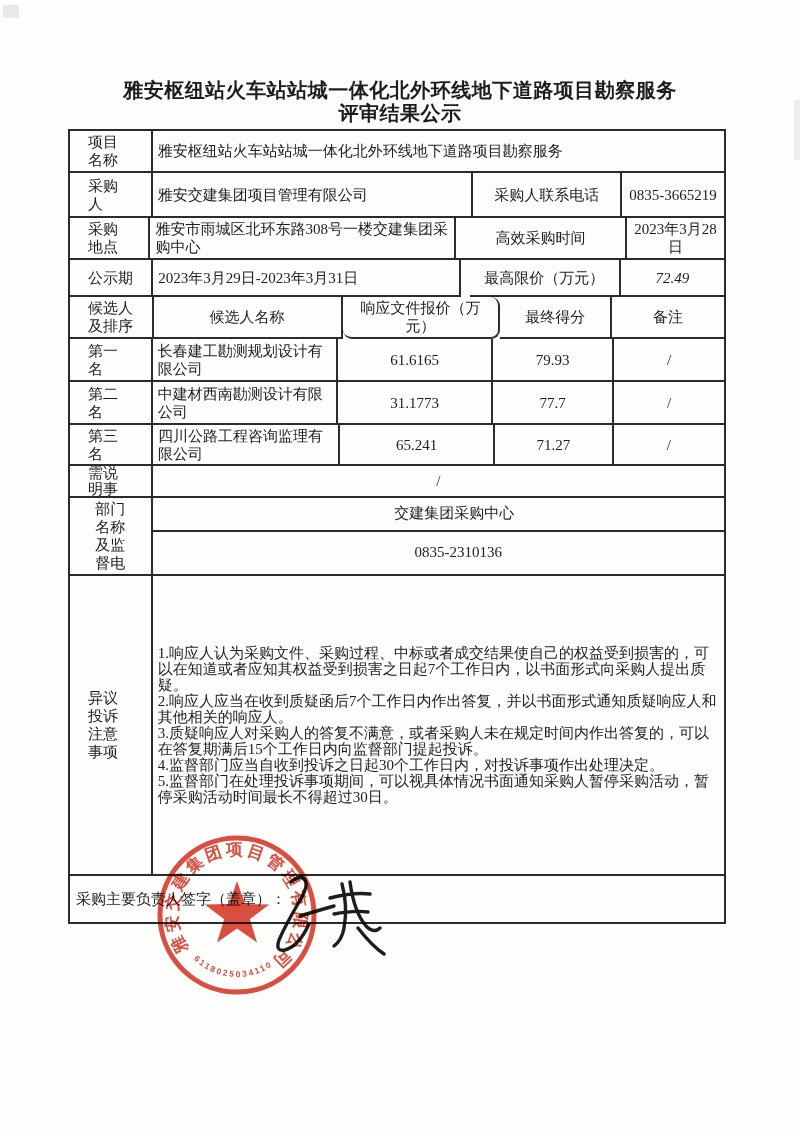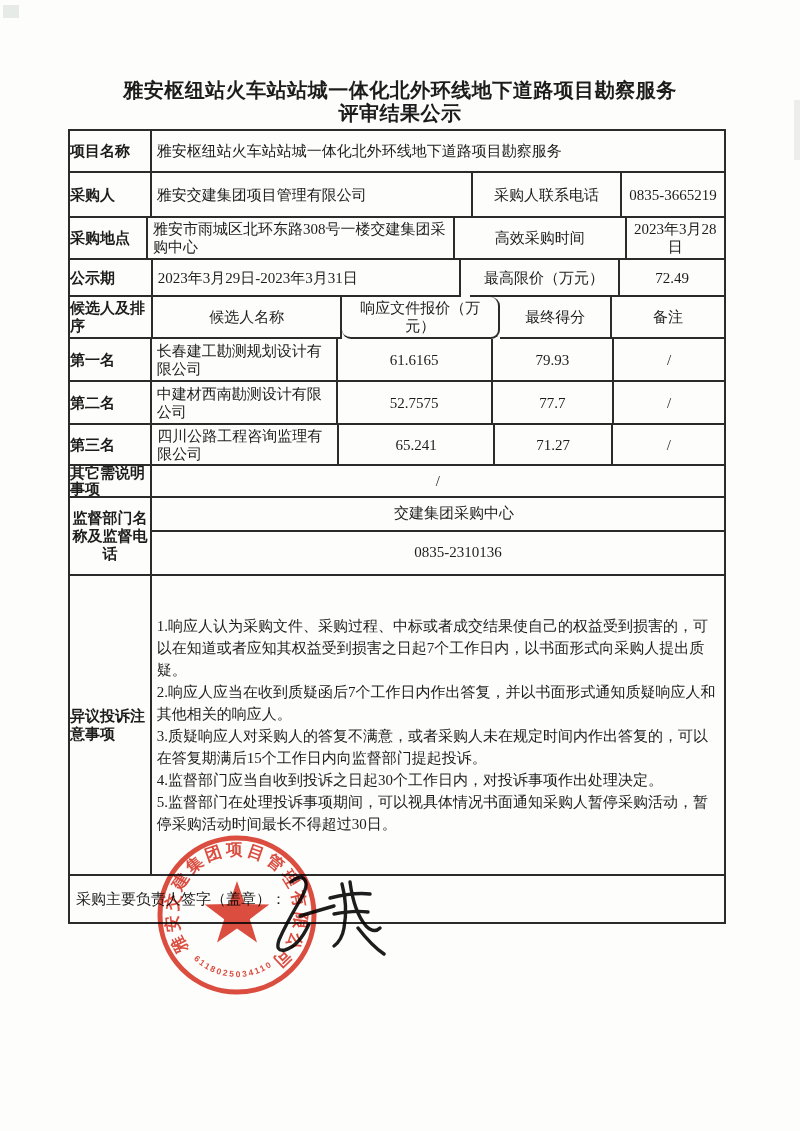--- a/index.html
+++ b/index.html
@@ -14,28 +14,28 @@
   .edge-shade { position:absolute; right:0; top:100px; width:6px; height:60px; background:#ededec; }
 
   .doc-title { position:absolute; left:0; top:79px; width:800px; text-align:center;
     font-weight:bold; font-size:20px; line-height:23px; letter-spacing:0.5px; }
 
   .sheet-table { position:absolute; left:68px; top:129px; width:658px;
     border-left:2px solid #2b2b2b; border-top:2px solid #2b2b2b; }
   .trow { display:flex; width:656px; }
   .cell { border-right:2px solid #2b2b2b; border-bottom:2px solid #2b2b2b;
     display:flex; align-items:center; overflow:hidden; line-height:18px; }
-  .lab { width:84px; padding:0 0;font-weight:bold; }
+  .lab { width:84px; padding:0 18px; }
   .c-left { justify-content:flex-start; text-align:left; }
   .c-center { justify-content:center; text-align:center; }
   .pad { padding:0 5px; }
   .stack { display:flex; flex-direction:column; width:590px; }
   .stack .sub { border-right:2px solid #2b2b2b; border-bottom:2px solid #2b2b2b;
     display:flex; align-items:center; justify-content:center; text-align:center; }
-  .objection-text { display:block; padding:2px 2px 2px 5px; line-height:22px; }
+  .objection-text { display:block; padding:2px 2px 2px 5px; line-height:16px; }
   .objection-text div { text-align:left; }
   .quote-hd { padding:0 14px;border-radius:9px; }
 
   .seal-svg { position:absolute; left:152px; top:830px; mix-blend-mode:multiply; opacity:0.9; }
   .sign-svg { position:absolute; left:268px; top:858px; mix-blend-mode:multiply; }
 </style>
 </head>
 <body>
 
 <div class="scan-artifact"></div>
@@ -64,21 +64,21 @@
     <div class="cell lab c-left">采购地点</div>
     <div class="cell c-left pad" style="width:330px;">雅安市雨城区北环东路308号一楼交建集团采购中心</div>
     <div class="cell c-center" style="width:185px;">高效采购时间</div>
     <div class="cell c-center" style="width:107px;">2023年3月28日</div>
   </div>
 
   <div class="trow" style="height:37px;">
     <div class="cell lab c-left">公示期</div>
     <div class="cell c-left pad" style="width:312px;">2023年3月29日-2023年3月31日</div>
     <div class="cell c-center" style="width:153px;margin-left:9px;">最高限价（万元）</div>
-    <div class="cell c-center" style="width:107px;">72.49</div>
+    <div class="cell c-center" style="width:107px;font-style:italic;">72.49</div>
   </div>
 
   <div class="trow" style="height:42px;">
     <div class="cell lab c-left">候选人及排序</div>
     <div class="cell c-center" style="width:191px;">候选人名称</div>
     <div class="cell c-center quote-hd" style="width:159px;">响应文件报价（万元）</div>
     <div class="cell c-center" style="width:113px;">最终得分</div>
     <div class="cell c-center" style="width:115px;">备注</div>
   </div>
 
@@ -86,21 +86,21 @@
     <div class="cell lab c-left">第一名</div>
     <div class="cell c-left pad" style="width:191px;">长春建工勘测规划设计有限公司</div>
     <div class="cell c-center" style="width:159px;">61.6165</div>
     <div class="cell c-center" style="width:125px;">79.93</div>
     <div class="cell c-center" style="width:115px;">/</div>
   </div>
 
   <div class="trow" style="height:43px;">
     <div class="cell lab c-left">第二名</div>
     <div class="cell c-left pad" style="width:191px;">中建材西南勘测设计有限公司</div>
-    <div class="cell c-center" style="width:159px;">52.7575</div>
+    <div class="cell c-center" style="width:159px;">31.1773</div>
     <div class="cell c-center" style="width:125px;">77.7</div>
     <div class="cell c-center" style="width:115px;">/</div>
   </div>
 
   <div class="trow" style="height:41px;">
     <div class="cell lab c-left">第三名</div>
     <div class="cell c-left pad" style="width:191px;">四川公路工程咨询监理有限公司</div>
     <div class="cell c-center" style="width:159px;">65.241</div>
     <div class="cell c-center" style="width:121px;">71.27</div>
     <div class="cell c-center" style="width:115px;">/</div>

